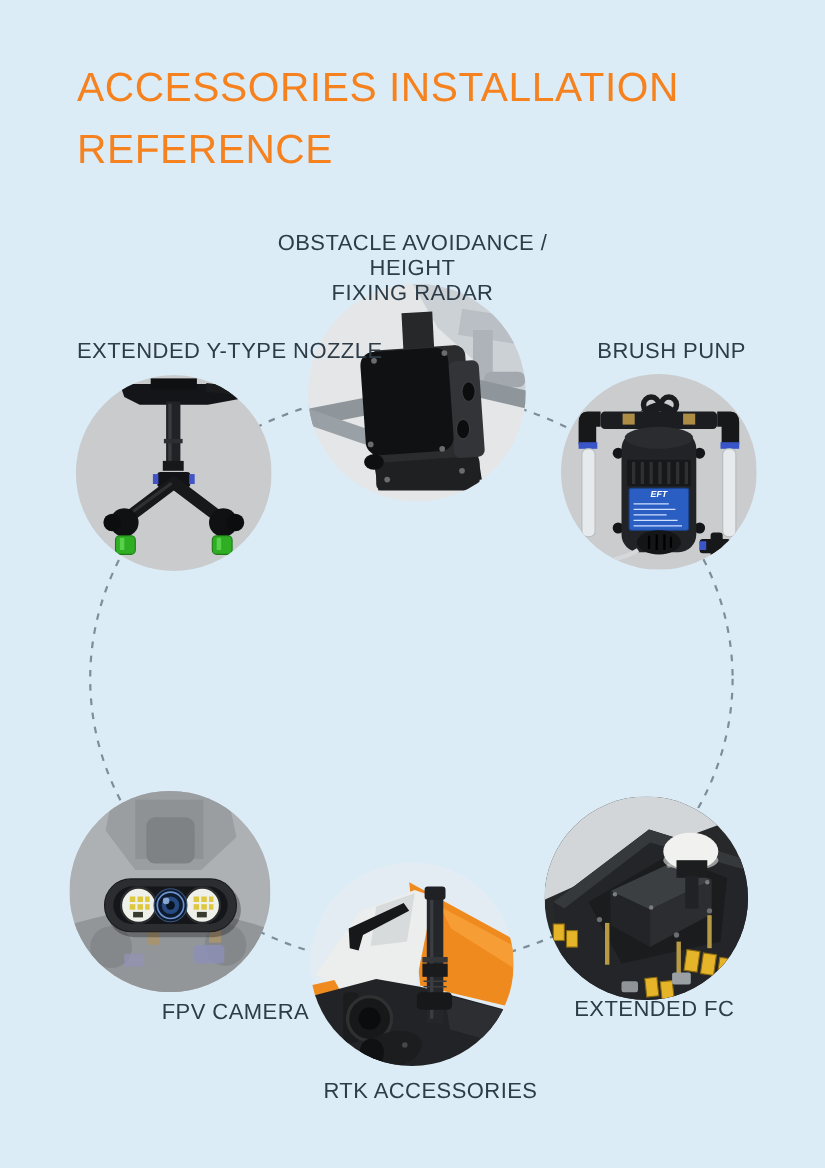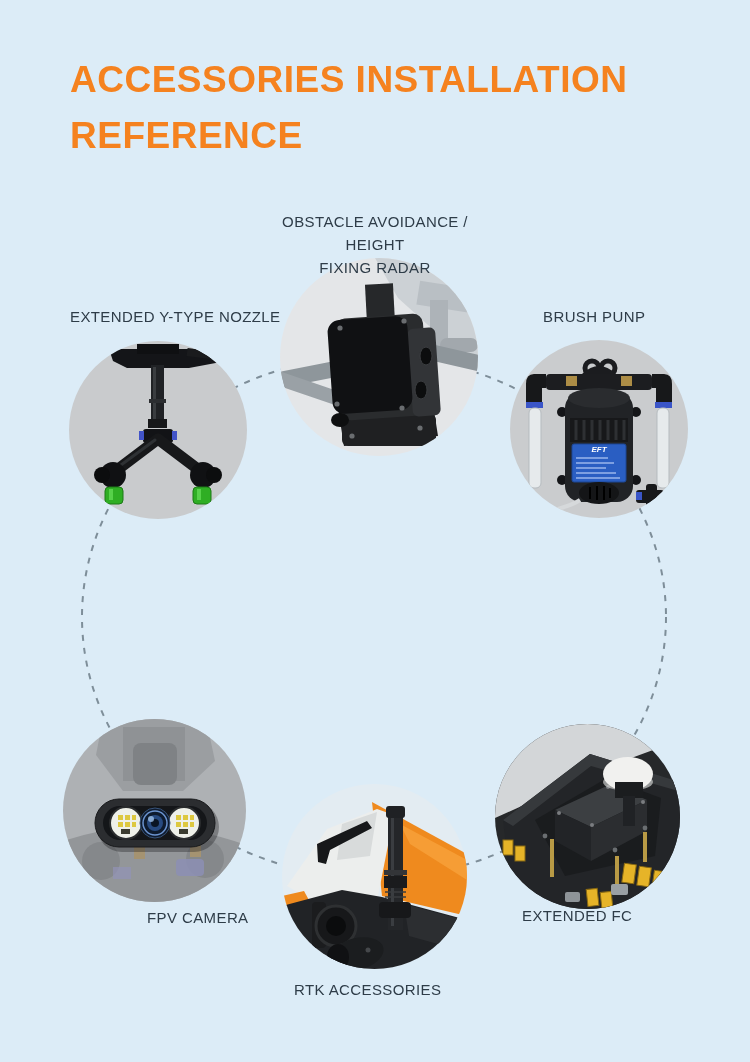--- a/index.html
+++ b/index.html
@@ -7,21 +7,21 @@
     width:750px; height:1062px;
     background:#dcecf7;
     position:relative;
     overflow:hidden;
     font-family:"Liberation Sans", sans-serif;
   }
   .page { position:absolute; inset:0; }
 
   .title {
     position:absolute; left:70px; top:52px;
-    font-size:37px; font-weight:bold; color:#f5821f;
+    font-size:37px; font-weight:normal; color:#f5821f;
     line-height:56px; letter-spacing:0.5px;
   }
 
   .dash-ring { position:absolute; left:0; top:0; }
 
   .photo-circle {
     position:absolute; border-radius:50%; overflow:hidden;
     box-shadow:0 0 0 0 rgba(0,0,0,0);
     text-align:right;
   }
@@ -29,21 +29,21 @@
 
   .c-radar  { left:280px; top:258px; width:198px; height:198px; }
   .c-nozzle { left:69px;  top:341px; width:178px; height:178px; }
   .c-pump   { left:510px; top:340px; width:178px; height:178px; }
   .c-fpv    { left:63px;  top:719px; width:183px; height:183px; }
   .c-rtk    { left:282px; top:784px; width:185px; height:185px; }
   .c-fc     { left:495px; top:724px; width:185px; height:185px; }
 
   .label {
     position:absolute;
-    font-size:15px; color:#2e3c48; letter-spacing:0.4px;
+    font-size:20px; color:#2e3c48; letter-spacing:0.4px;
     white-space:nowrap;
   }
   .label-radar {
     left:252px; top:210px; width:246px;
     text-align:center; line-height:23px; white-space:normal;
   }
   .label-nozzle { left:70px;  top:308px; }
   .label-pump   { left:543px; top:308px; }
   .label-fpv    { left:99px;  top:909px;margin-left:48px; }
   .label-fc     { left:522px; top:907px; }

